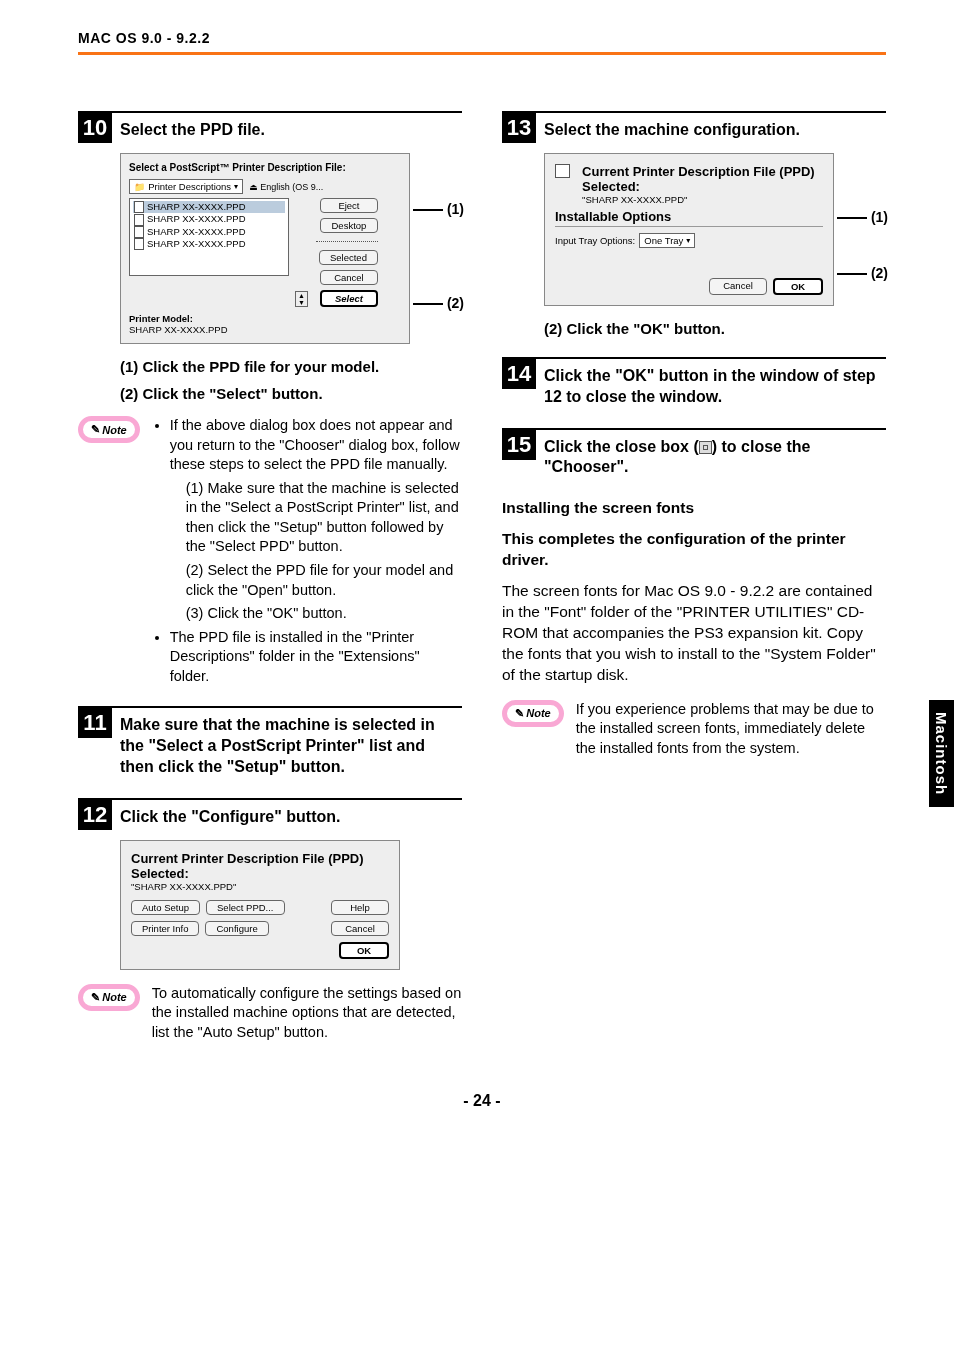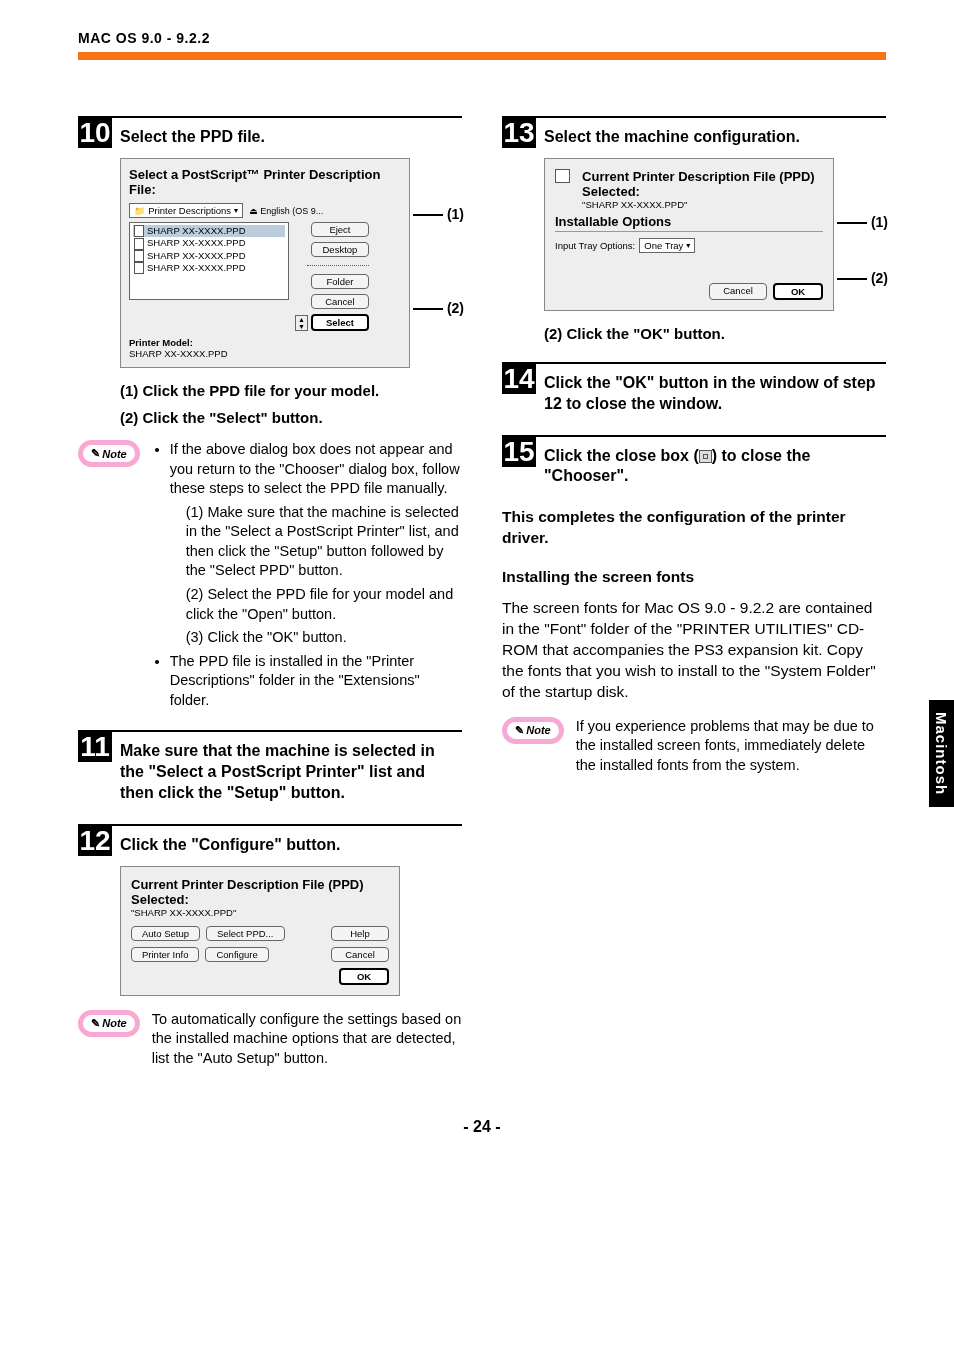--- a/index.html
+++ b/index.html
@@ -1,33 +1,33 @@
 <!DOCTYPE html>
 <html><head>
 <meta charset="utf-8">
 <style>
   * { box-sizing: border-box; margin: 0; padding: 0; }
   body { font-family: Arial, Helvetica, sans-serif; background: #fff; color: #000; width: 954px; margin: 0 auto; position: relative; padding: 30px 68px 40px 78px; }
-  .header { font-weight: bold; font-size: 14px; border-bottom: 8px solid #f97316; padding-bottom: 6px; margin-bottom: 56px; letter-spacing: 0.5px; }
+  .header { font-weight: bold; font-size: 14px; border-bottom: 3px solid #f97316; padding-bottom: 6px; margin-bottom: 56px; letter-spacing: 0.5px; }
   .columns { display: flex; gap: 40px; }
   .col { flex: 1; min-width: 0; }
   .step { margin-bottom: 20px; }
   .step-head { display: flex; align-items: baseline; border-top: 2px solid #000; padding-top: 6px; margin-bottom: 10px; }
-  .step-num { background: #000; color: #fff; font-weight: bold; font-size: 28px; width: 34px; height: 30px; display: inline-flex; align-items: center; justify-content: center; margin-right: 8px; margin-top: -6px; flex-shrink: 0; font-family: Arial, sans-serif; }
+  .step-num { background: #000; color: #fff; font-weight: bold; font-size: 22px; width: 34px; height: 30px; display: inline-flex; align-items: center; justify-content: center; margin-right: 8px; margin-top: -6px; flex-shrink: 0; font-family: Arial, sans-serif; }
   .step-title { font-weight: bold; font-size: 16px; line-height: 1.3; }
   .indent { margin-left: 42px; }
   .sub { font-weight: bold; font-size: 15px; margin: 10px 0 6px 0; }
   .note-row { display: flex; align-items: flex-start; margin: 14px 0; gap: 12px; }
   .note-badge { border: 5px solid #f9a8d4; border-radius: 14px; padding: 2px 8px; font-size: 11px; font-style: italic; font-weight: bold; display: inline-flex; align-items: center; flex-shrink: 0; }
   .note-badge::before { content: "✎"; font-style: normal; margin-right: 2px; }
   .note-text { font-size: 14.5px; line-height: 1.35; }
   .note-text ul { list-style: disc; padding-left: 18px; }
   .note-text .subnum { padding-left: 0; margin: 4px 0 4px 16px; }
   .dialog { border: 1px solid #888; background: #eee; font-size: 10px; padding: 8px; margin: 8px 0 14px 42px; position: relative; }
-  .dialog .dlg-title { font-weight: bold; margin-bottom: 6px; font-size: 13px; }
+  .dialog .dlg-title { font-weight: bold; margin-bottom: 6px; font-size: 10px; }
   .dlg-row { display: flex; gap: 6px; align-items: center; margin-bottom: 4px; }
   .dropdown { background: #fff; border: 1px solid #666; padding: 1px 4px; font-size: 9.5px; display: inline-flex; align-items: center; gap: 3px; }
   .dropdown::after { content: "▾"; font-size: 8px; }
   .listbox { background: #fff; border: 1px solid #666; padding: 2px 3px; height: 78px; width: 160px; font-size: 9.5px; overflow: hidden; }
   .listbox-item { display:flex; align-items:center; gap:3px; padding:0 1px; line-height:1.3; }
   .listbox-item.sel { background:#bcd; }
   .docicon { width:10px; height:12px; border:1px solid #555; background:#fff; display:inline-block; position:relative; }
   .btncol { display:flex; flex-direction:column; gap:5px; align-items:flex-end; }
   .macbtn { border:1px solid #666; border-radius:4px; background:#f4f4f4; padding:1px 10px; font-size:9.5px; min-width:58px; text-align:center; }
   .macbtn.strong { border:2px solid #000; font-weight:bold; background:#fff; }
@@ -91,23 +91,23 @@
                 </div>
               <div class="listbox-item">
                   <span class="docicon"></span>
                   <span>SHARP XX-XXXX.PPD</span>
                 </div>
             </div>
             <div class="btncol">
               <div class="macbtn">Eject</div>
               <div class="macbtn">Desktop</div>
               <hr class="hr-thin">
-              <div class="macbtn">Folder</div>
+              <div class="macbtn">Selected</div>
               <div class="macbtn">Cancel</div>
-              <div style="display:flex; gap:3px; align-items:center;">
+              <div style="display:flex; gap:12px; align-items:center;font-style:italic;">
                 <div class="spinner">
                     <span>▲</span>
                     <span>▼</span>
                   </div>
                 <div class="macbtn strong">Select</div>
               </div>
             </div>
           </div>
           <div class="model-label">Printer Model:</div>
           <div style="font-size:9.5px;">SHARP XX-XXXX.PPD</div>
@@ -226,23 +226,23 @@
 
     <div class="step">
       <div class="step-head">
         <div class="step-num">15</div>
         <div class="step-title">
           <span>Click the close box (</span><span class="closebox"></span><span>) to close the "Chooser".</span>
         </div>
       </div>
     </div>
 
+    <div class="bodytext bold" style="margin-top:18px;">Installing the screen fonts</div>
+
     <div class="bodytext bold">This completes the configuration of the printer driver.</div>
-
-    <div class="bodytext bold" style="margin-top:18px;">Installing the screen fonts</div>
     <div class="bodytext" style="margin-top:0;">The screen fonts for Mac OS 9.0 - 9.2.2 are contained in the "Font" folder of the "PRINTER UTILITIES" CD-ROM that accompanies the PS3 expansion kit. Copy the fonts that you wish to install to the "System Folder" of the startup disk.</div>
 
     <div class="note-row">
       <span class="note-badge">Note</span>
       <div class="note-text">If you experience problems that may be due to the installed screen fonts, immediately delete the installed fonts from the system.</div>
     </div>
 
   </div>
 </div>
 

